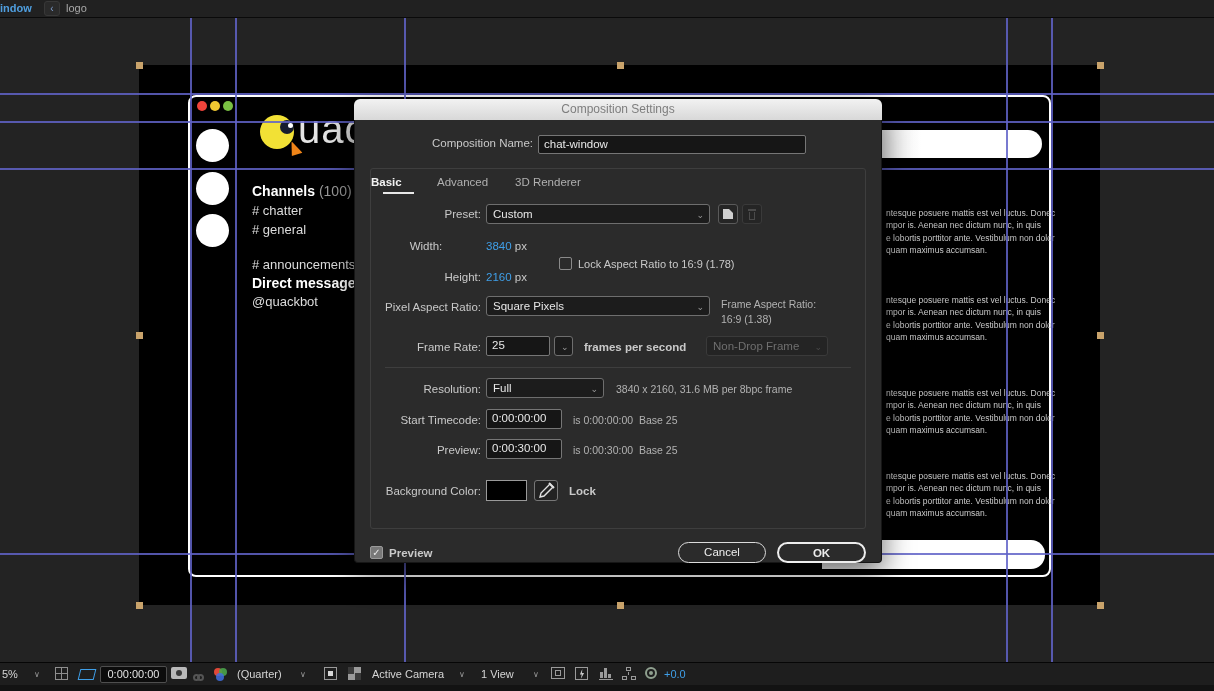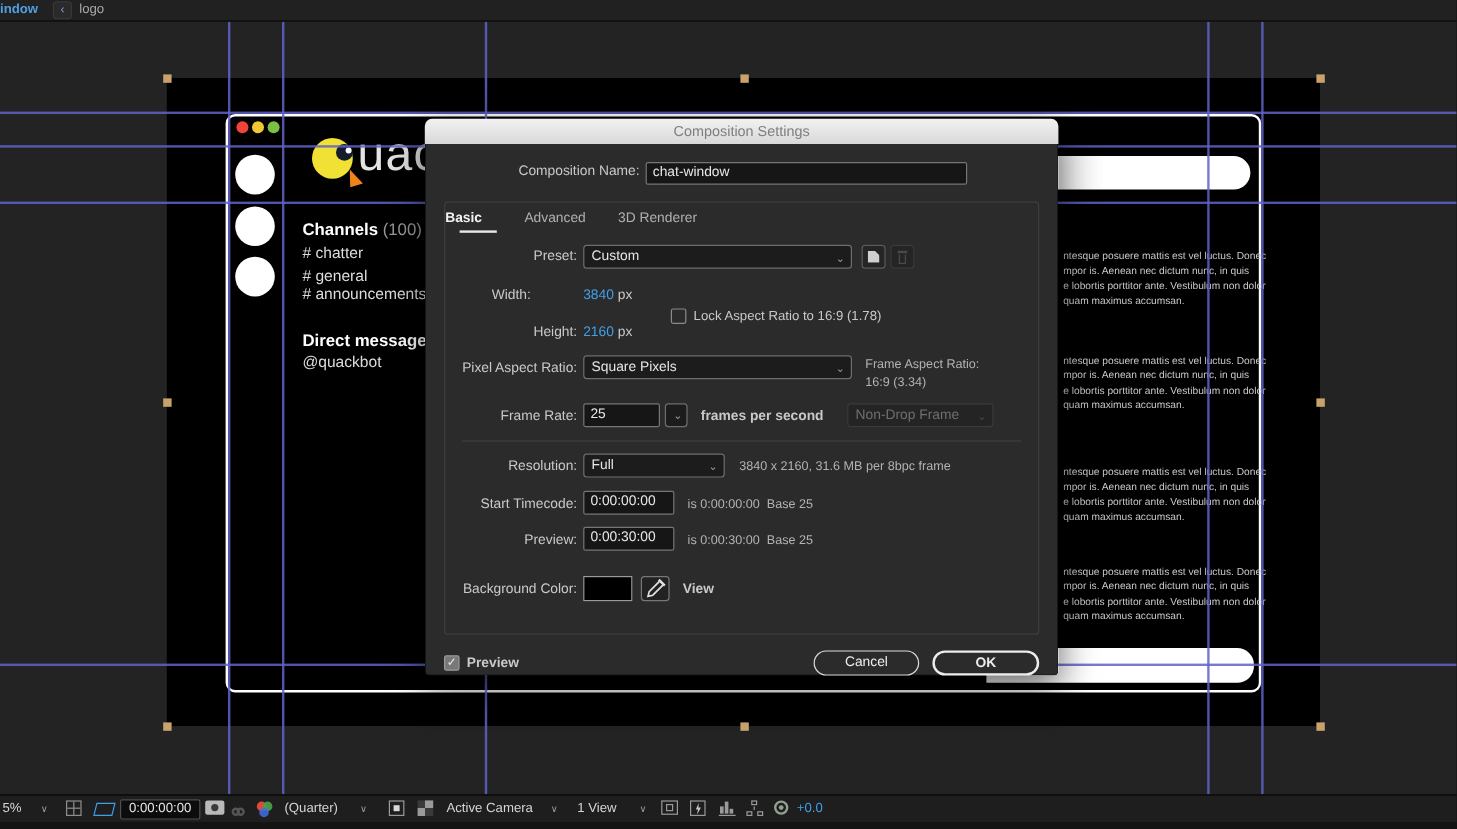--- a/index.html
+++ b/index.html
@@ -98,21 +98,21 @@
       <div class="duck" style="background: rgb(242, 225, 53);"></div>
       <div class="duck-eye"></div>
       <div class="duck-pupil"></div>
       <div class="duck-beak" style="background: rgb(239, 132, 24);"></div>
       <div class="wordmark">uack</div>
 
       <div class="list-head" style="top:86px;"><span>Channels</span><span class="cnt"> (100)</span></div>
       <div id="channel-list">
           <div class="chan-item" style="top: 106px;"># chatter</div>
           <div class="chan-item" style="top: 124.5px;"># general</div>
-          <div class="chan-item" style="top: 140px;"># announcements</div>
+          <div class="chan-item" style="top: 160px;"># announcements</div>
         </div>
       <div class="list-head" style="top:178px;">Direct messages</div>
       <div class="chan-item" style="top:197px;">@quackbot</div>
 
       <div id="messages">
           <div class="msg-block" style="top: 110px;">
             <div class="msg-line">ntesque posuere mattis est vel luctus. Donec</div>
             <div class="msg-line">mpor is. Aenean nec dictum nunc, in quis</div>
             <div class="msg-line">e lobortis porttitor ante. Vestibulum non dolor</div>
             <div class="msg-line">quam maximus accumsan.</div>
@@ -189,21 +189,21 @@
       <div class="lbl" style="left:0; width:110px; top:71px;text-align:center;">Width:</div>
       <div class="txt" style="left:115px; top:71px;"><span class="blue">3840</span> <span>px</span></div>
       <div class="checkbox" style="left:188px; top:88px;"></div>
       <div class="txt" style="left:207px; top:89px; font-size:11px;">Lock Aspect Ratio to 16:9 (1.78)</div>
       <div class="lbl" style="left:0; width:110px; top:102px;">Height:</div>
       <div class="txt" style="left:115px; top:102px;"><span class="blue">2160</span> <span>px</span></div>
 
       <div class="lbl" style="left:0; width:110px; top:132px;">Pixel Aspect Ratio:</div>
       <div class="dd" style="left:115px; top:127px; width:224px; height:20px;"><span>Square Pixels</span><span class="chev">⌄</span></div>
       <div class="sub" style="left:350px; top:129px;">Frame Aspect Ratio:</div>
-      <div class="sub" style="left:350px; top:144px;">16:9 (3.34)</div>
+      <div class="sub" style="left:350px; top:144px;">16:9 (1.38)</div>
 
       <div class="lbl" style="left:0; width:110px; top:172px;">Frame Rate:</div>
       <div class="inputbox" style="left:115px; top:167px; width:64px; height:20px;">25</div>
       <div class="dd" style="left:183px; top:167px; width:19px; height:20px; text-align:center;"><span class="chevbtn">⌄</span></div>
       <div class="txt" style="left:213px; top:172px; font-weight:bold;">frames per second</div>
       <div class="dd disabled" style="left:335px; top:167px; width:122px; height:20px;"><span>Non-Drop Frame</span><span class="chev">⌄</span></div>
 
       <div class="divider" style="top:198px;"></div>
 
       <div class="lbl" style="left:0; width:110px; top:214px;">Resolution:</div>
@@ -219,21 +219,21 @@
       <div class="sub" style="left:202px; top:275px;"><span>is 0:00:30:00</span>&nbsp;&nbsp;<span>Base 25</span></div>
 
       <div class="lbl" style="left:0; width:110px; top:316px;">Background Color:</div>
       <div class="swatch" style="left:115px; top:311px; width:41px; height:21px;"></div>
       <div class="eyebtn" style="left:163px; top:311px;">
         <svg width="22" height="19" viewBox="0 0 22 19">
             <path d="M15 3 L18 6 L9 15 L5 16 L6 12 Z" fill="none" stroke="#e0e0e0" stroke-width="1.4"></path>
             <path d="M14 2 L19 7" stroke="#e0e0e0" stroke-width="2"></path>
           </svg>
       </div>
-      <div class="txt" style="left:198px; top:316px; font-weight:bold;">View</div>
+      <div class="txt" style="left:198px; top:316px; font-weight:bold;">Lock</div>
     </div>
 
     <div class="checkbox checked" style="left:16px; top:447px;">✓</div>
     <div class="txt" style="left:35px; top:448px; font-weight:bold;">Preview</div>
     <div class="pillbtn" style="left:324px; top:443px; width:88px; border:1px solid #dcdcdc;">Cancel</div>
     <div class="pillbtn" style="left:423px; top:443px; width:89px; border:2px solid #ededed; font-weight:bold;">OK</div>
   </div>
 
   <div class="toolbar">
     <span class="tbtxt" style="left:2px;">5%</span>

